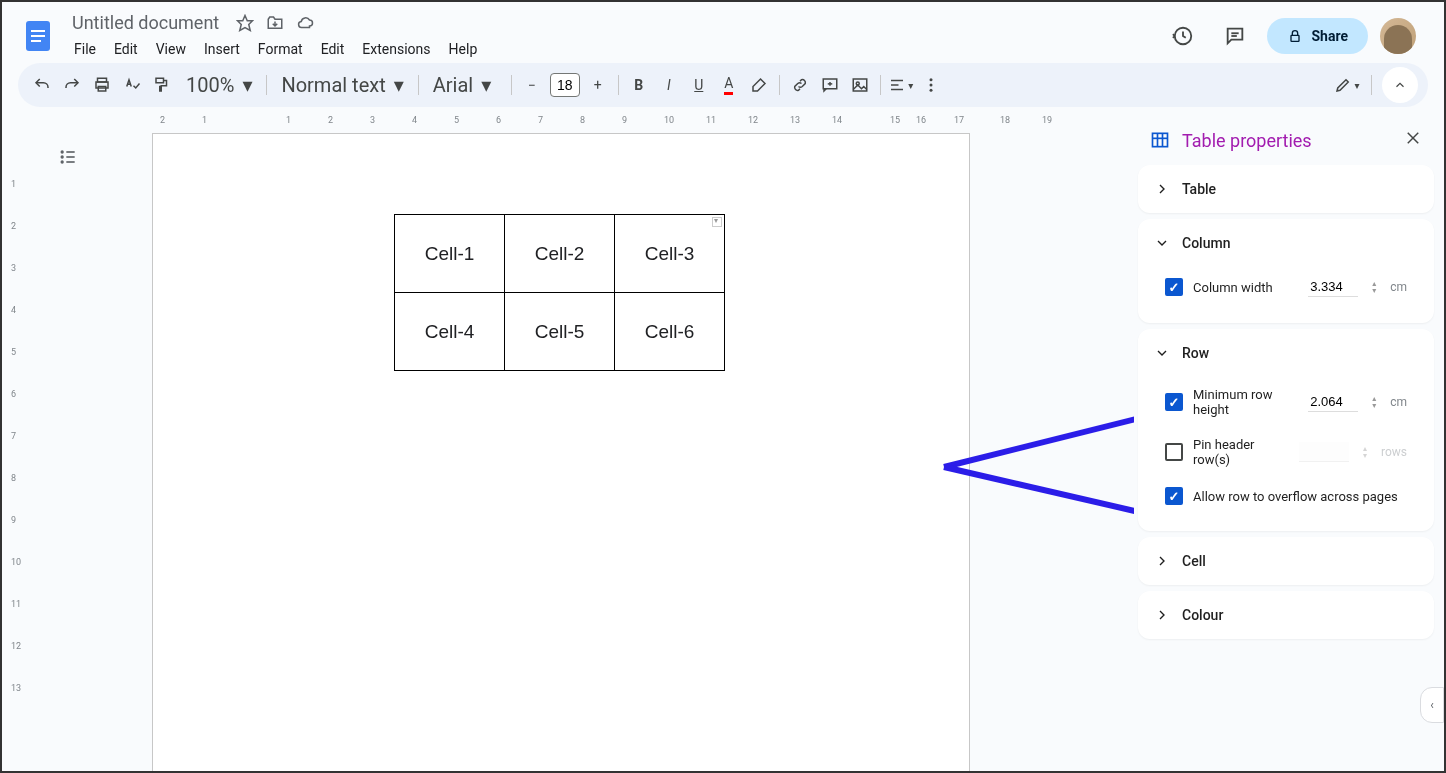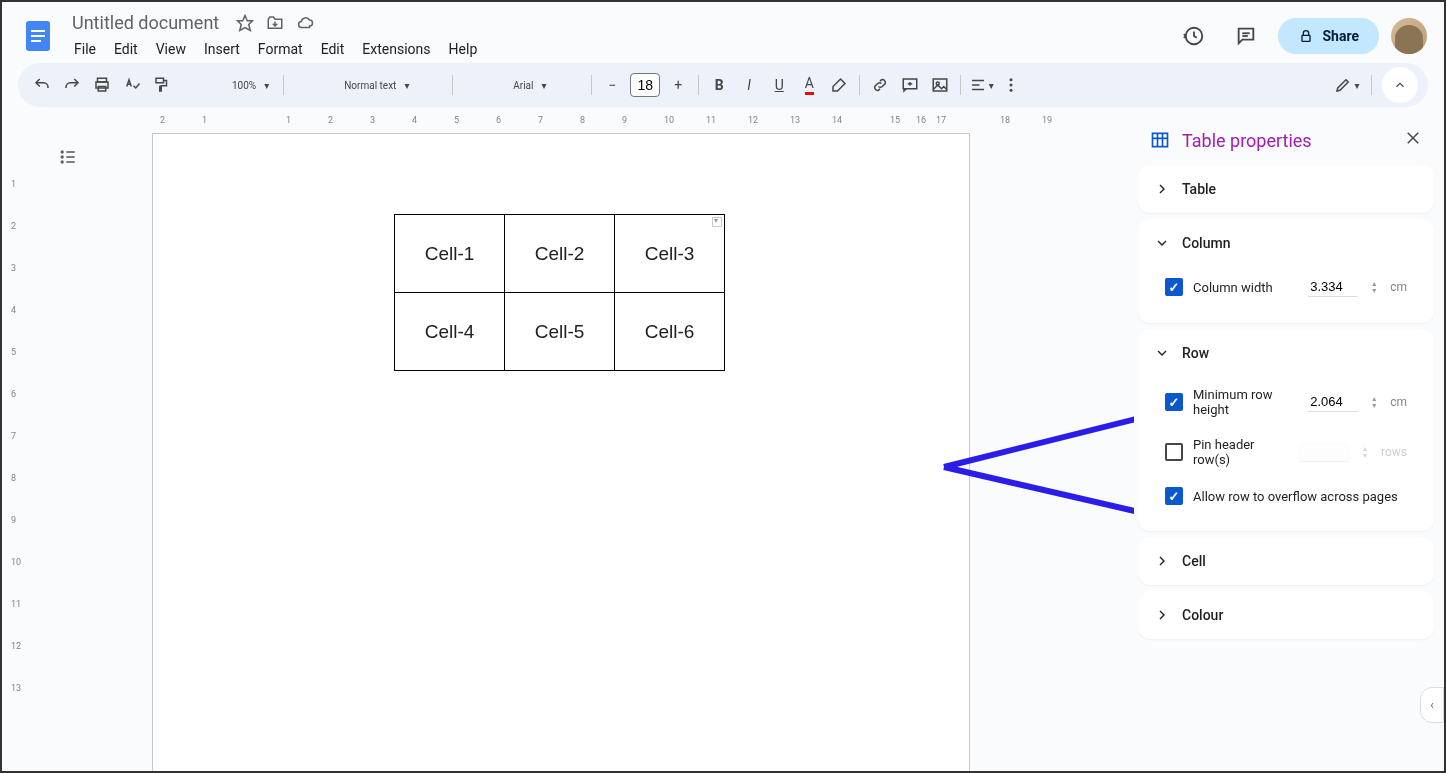--- a/index.html
+++ b/index.html
@@ -1,37 +1,37 @@
 <!DOCTYPE html>
 <html><head>
 <meta charset="utf-8">
 <style>
 * { margin: 0; padding: 0; box-sizing: border-box; }
 body { font-family: 'Google Sans', Roboto, Arial, sans-serif; background: #fff; overflow: hidden; }
 .app { width: 1446px; height: 773px; border: 2px solid #333; display: flex; flex-direction: column; background: #f9fbfd; }
-.header { display: flex; align-items: center; padding: 8px 17px 0 16px; background: #f9fbfd; }
+.header { display: flex; align-items: center; padding: 8px 28px 0 16px; background: #f9fbfd; }
 .logo { width: 40px; height: 40px; display: flex; align-items: center; justify-content: center; margin-right: 8px; }
 .logo svg { width: 36px; height: 36px; }
 .title-area { flex: 1; }
 .title-row { display: flex; align-items: center; gap: 10px; }
 .doc-title { font-size: 18px; color: #5f6368; padding: 2px 6px; }
 .title-icon { width: 20px; height: 20px; color: #5f6368; cursor: pointer; display: flex; align-items: center; justify-content: center; }
 .menu-bar { display: flex; gap: 2px; margin-top: 2px; }
 .menu-item { padding: 4px 8px; font-size: 14px; color: #202124; cursor: pointer; border-radius: 4px; }
 .header-right { display: flex; align-items: center; gap: 12px; }
 .header-icon { width: 40px; height: 40px; display: flex; align-items: center; justify-content: center; color: #444746; cursor: pointer; border-radius: 50%; }
 .share-btn { display: flex; align-items: center; gap: 8px; background: #c2e7ff; color: #001d35; padding: 10px 20px; border-radius: 40px; font-size: 14px; font-weight: 700; cursor: pointer; }
 .avatar { width: 36px; height: 36px; border-radius: 50%; background: #ddd; overflow: hidden; }
 .avatar-img { width: 100%; height: 100%; background: linear-gradient(135deg, #d4b896 0%, #bfa077 100%); display: flex; align-items: flex-end; justify-content: center; }
 .avatar-img::before { content: ''; width: 80%; height: 80%; background: #8b7355; border-radius: 50% 50% 0 0; }
 .toolbar-wrap { padding: 2px 16px 0 16px; background: #f9fbfd; }
 .toolbar { background: #edf2fa; border-radius: 24px; padding: 4px 10px; display: flex; align-items: center; gap: 2px; }
 .tb-btn { min-width: 28px; height: 28px; display: flex; align-items: center; justify-content: center; cursor: pointer; border-radius: 4px; color: #444746; font-size: 14px; }
 .tb-sep { width: 1px; height: 20px; background: #c7c7c7; margin: 0 4px; }
-.tb-select { display: flex; align-items: center; gap: 8px; padding: 4px 8px; cursor: pointer; border-radius: 4px; font-size: 10px; color: #444746; margin-left: 46px; }
+.tb-select { display: flex; align-items: center; gap: 8px; padding: 4px 8px; cursor: pointer; border-radius: 4px; font-size: 20px; color: #444746; }
 .font-size-box { display: flex; align-items: center; }
 .font-size-input { width: 30px; height: 24px; border: 1px solid #747775; border-radius: 4px; text-align: center; font-size: 14px; margin: 0 4px; }
 .tb-right { margin-left: auto; display: flex; align-items: center; gap: 6px; }
 .collapse-btn { width: 36px; height: 36px; border-radius: 50%; background: #fff; display: flex; align-items: center; justify-content: center; cursor: pointer; color: #444746; }
 .main-area { flex: 1; display: flex; overflow: hidden; background: #f9fbfd; }
 .doc-area { flex: 1; display: flex; flex-direction: column; overflow: hidden; position: relative; }
 .ruler-h { height: 16px; margin-left: 38px; margin-right: 8px; background: #f9fbfd; position: relative; font-size: 9px; color: #80868b; overflow: hidden; margin-top: 4px; }
 .ruler-h-inner { position: absolute; left: 120px; top: 0; width: 1000px; height: 100%; display: flex; }
 .ruler-tick { position: absolute; top: 4px; font-size: 9px; }
 .doc-scroll { flex: 1; display: flex; overflow: hidden; }
@@ -278,21 +278,21 @@
             <span class="ruler-tick" style="left: 378px;">7</span>
             <span class="ruler-tick" style="left: 420px;">8</span>
             <span class="ruler-tick" style="left: 462px;">9</span>
             <span class="ruler-tick" style="left: 504px;">10</span>
             <span class="ruler-tick" style="left: 546px;">11</span>
             <span class="ruler-tick" style="left: 588px;">12</span>
             <span class="ruler-tick" style="left: 630px;">13</span>
             <span class="ruler-tick" style="left: 672px;">14</span>
             <span class="ruler-tick" style="left: 730px;">15</span>
             <span class="ruler-tick" style="left: 756px;">16</span>
-            <span class="ruler-tick" style="left: 776px;">17</span>
+            <span class="ruler-tick" style="left: 794px;">17</span>
             <span class="ruler-tick" style="left: 840px;">18</span>
             <span class="ruler-tick" style="left: 882px;">19</span>
           </div>
       </div>
       <div class="doc-scroll">
         <div class="ruler-v" id="ruler-v">
             <span class="ruler-v-tick" style="top: 10px;"></span>
             <span class="ruler-v-tick" style="top: 52px;">1</span>
             <span class="ruler-v-tick" style="top: 94px;">2</span>
             <span class="ruler-v-tick" style="top: 136px;">3</span>

